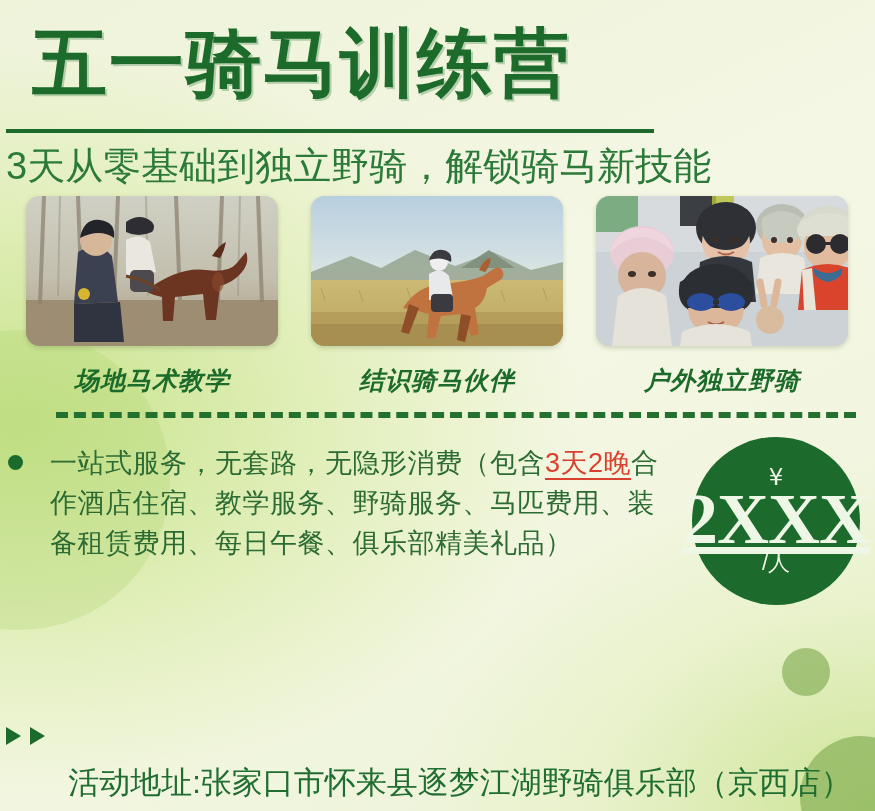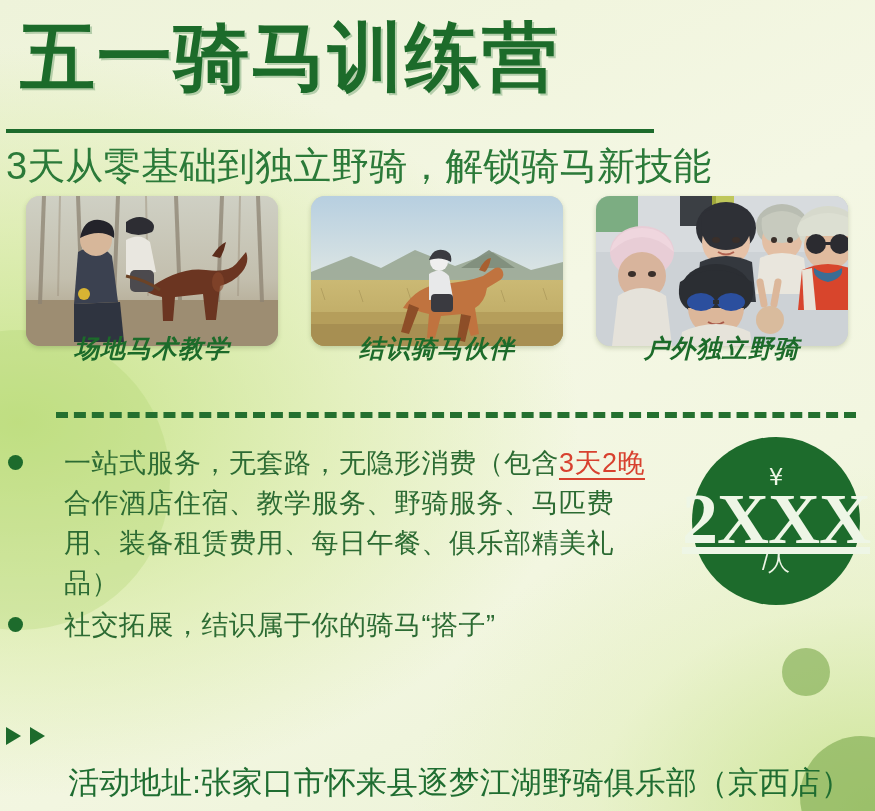--- a/index.html
+++ b/index.html
@@ -40,23 +40,23 @@
   }
   .deco-edge {
     left: -130px; top: 330px;
     width: 300px; height: 300px;
     background: rgba(176,212,112,0.30);
   }
 
   
   .title {
     position: absolute;
-    left: 20px; top: 26px;
+    left: 32px; top: 26px;
     width: 660px;
-    font-family: Liberation Mono, monospace;
+    font-family: Liberation Serif, serif;
     font-size: 75px;
     font-weight: 700;
     letter-spacing: 2px;
     color: #1c6b2a;
     line-height: 1.0;
     white-space: nowrap;
     text-shadow: 2px 2px 0 rgba(28,107,42,0.28);
   }
   .title-rule {
     position: absolute;
@@ -92,21 +92,21 @@
     height: 150px;
     border-radius: 14px;
     overflow: hidden;
     box-shadow: 0 2px 5px rgba(60,80,30,0.22);
     background: #cfcfc4;
   }
   .photo svg { display: block; width: 100%; height: 100%; }
 
   .captions {
     position: absolute;
-    left: 26px; top: 332px;
+    left: 26px; top: 364px;
     width: 822px;
     height: 36px;
     display: flex;
     justify-content: space-between;
   }
   .caption {
     width: 252px;
     text-align: center;
     font-size: 25px;
     font-weight: 700;
@@ -126,21 +126,21 @@
   }
 
   
   .bullets {
     position: absolute;
     left: 0px; top: 443px;
     width: 660px;
   }
   .bullet-row {
     position: relative;
-    padding-left: 64px;
+    padding-left: 50px;
     margin-bottom: 2px;
   }
   .bullet-dot {
     position: absolute;
     left: 8px; top: 12px;
     width: 15px; height: 15px;
     border-radius: 50%;
     background: #1d6b2c;
   }
   .bullet-text {
@@ -379,24 +379,20 @@
 
   <div class="divider"></div>
 
   <div class="bullets">
     <div class="bullet-row">
       <span class="bullet-dot"></span>
       <div class="bullet-text">
         <span>一站式服务，无套路，无隐形消费（包含</span><span class="hl-red">3天2晚</span><span>合作酒店住宿、教学服务、野骑服务、马匹费用、装备租赁费用、每日午餐、俱乐部精美礼品）</span>
       </div>
     </div>
-    <div class="bullet-row">
-      <span class="bullet-dot"></span>
-      <div class="bullet-text">社交拓展，结识属于你的骑马“搭子”</div>
-    </div>
   </div>
 
   <div class="price-badge">
     <div class="price-currency">¥</div>
     <div class="price-amount">2XXX</div>
     <div class="price-unit">/人</div>
   </div>
 
   <div class="arrows">
     <span class="arrow"></span>

